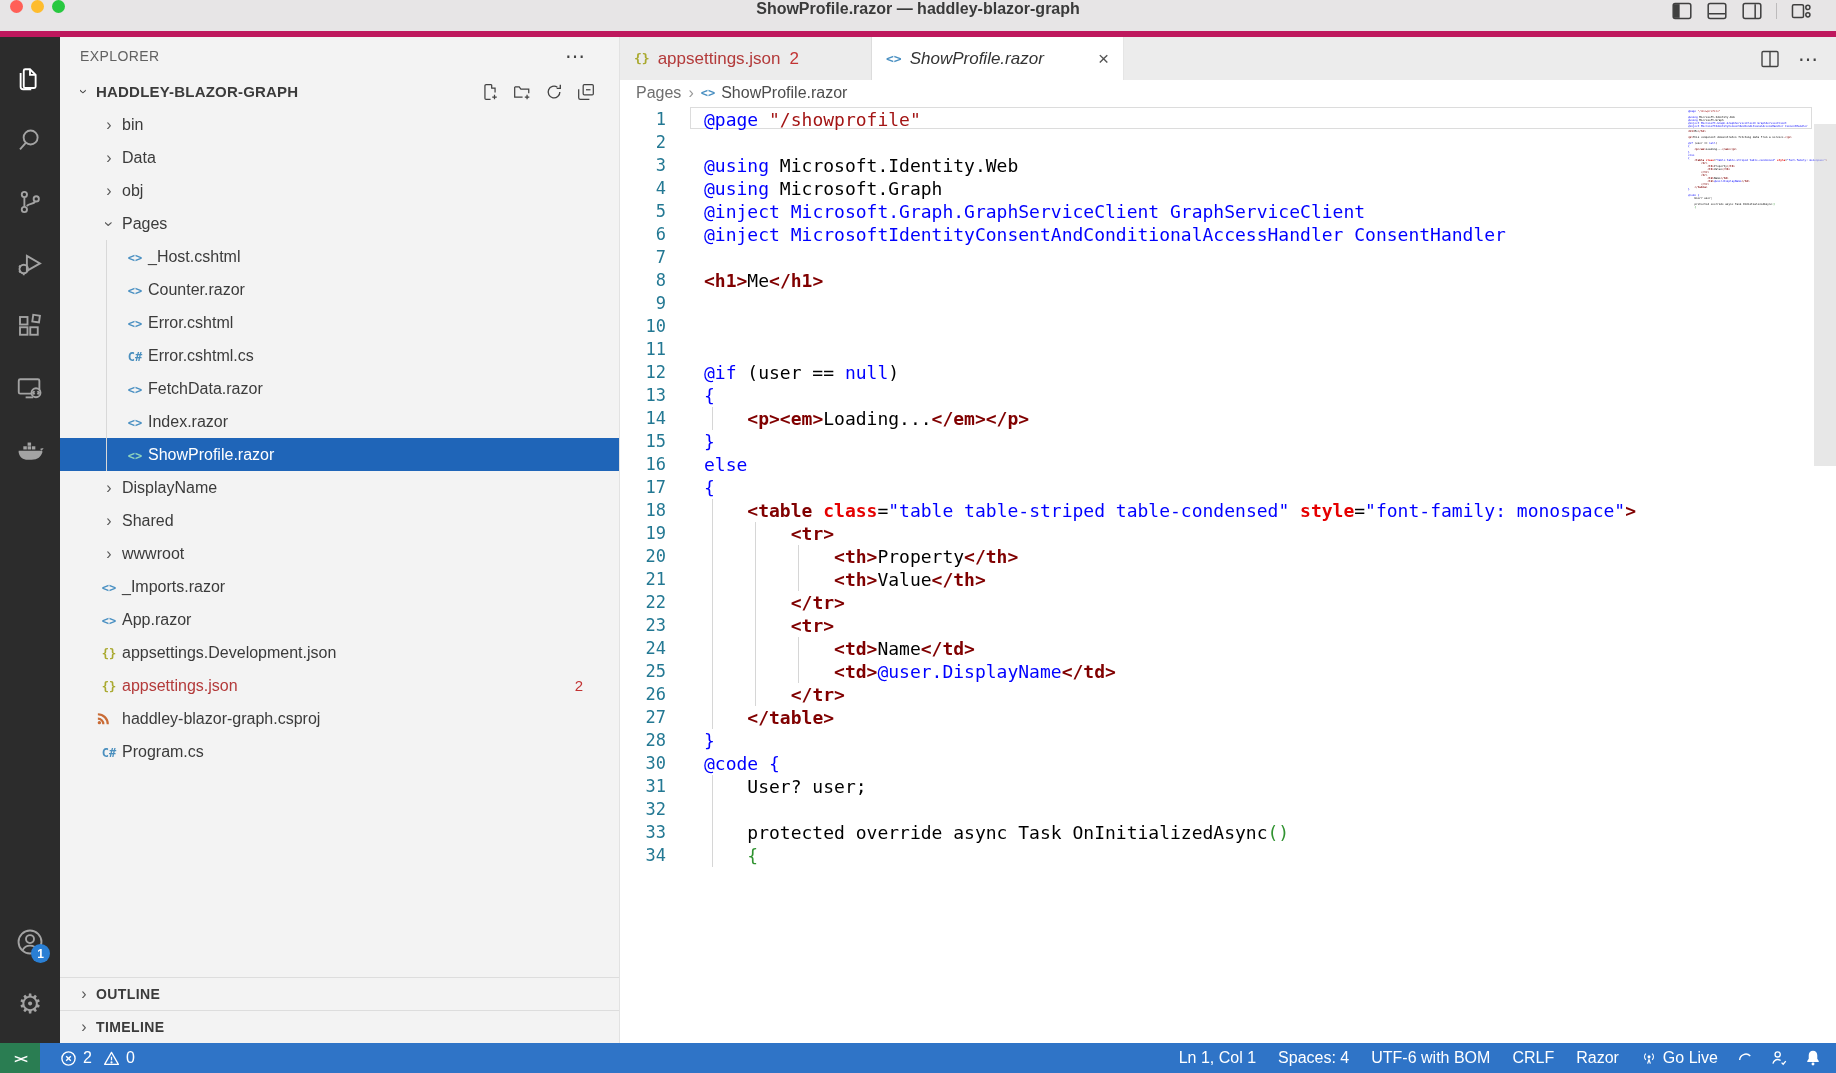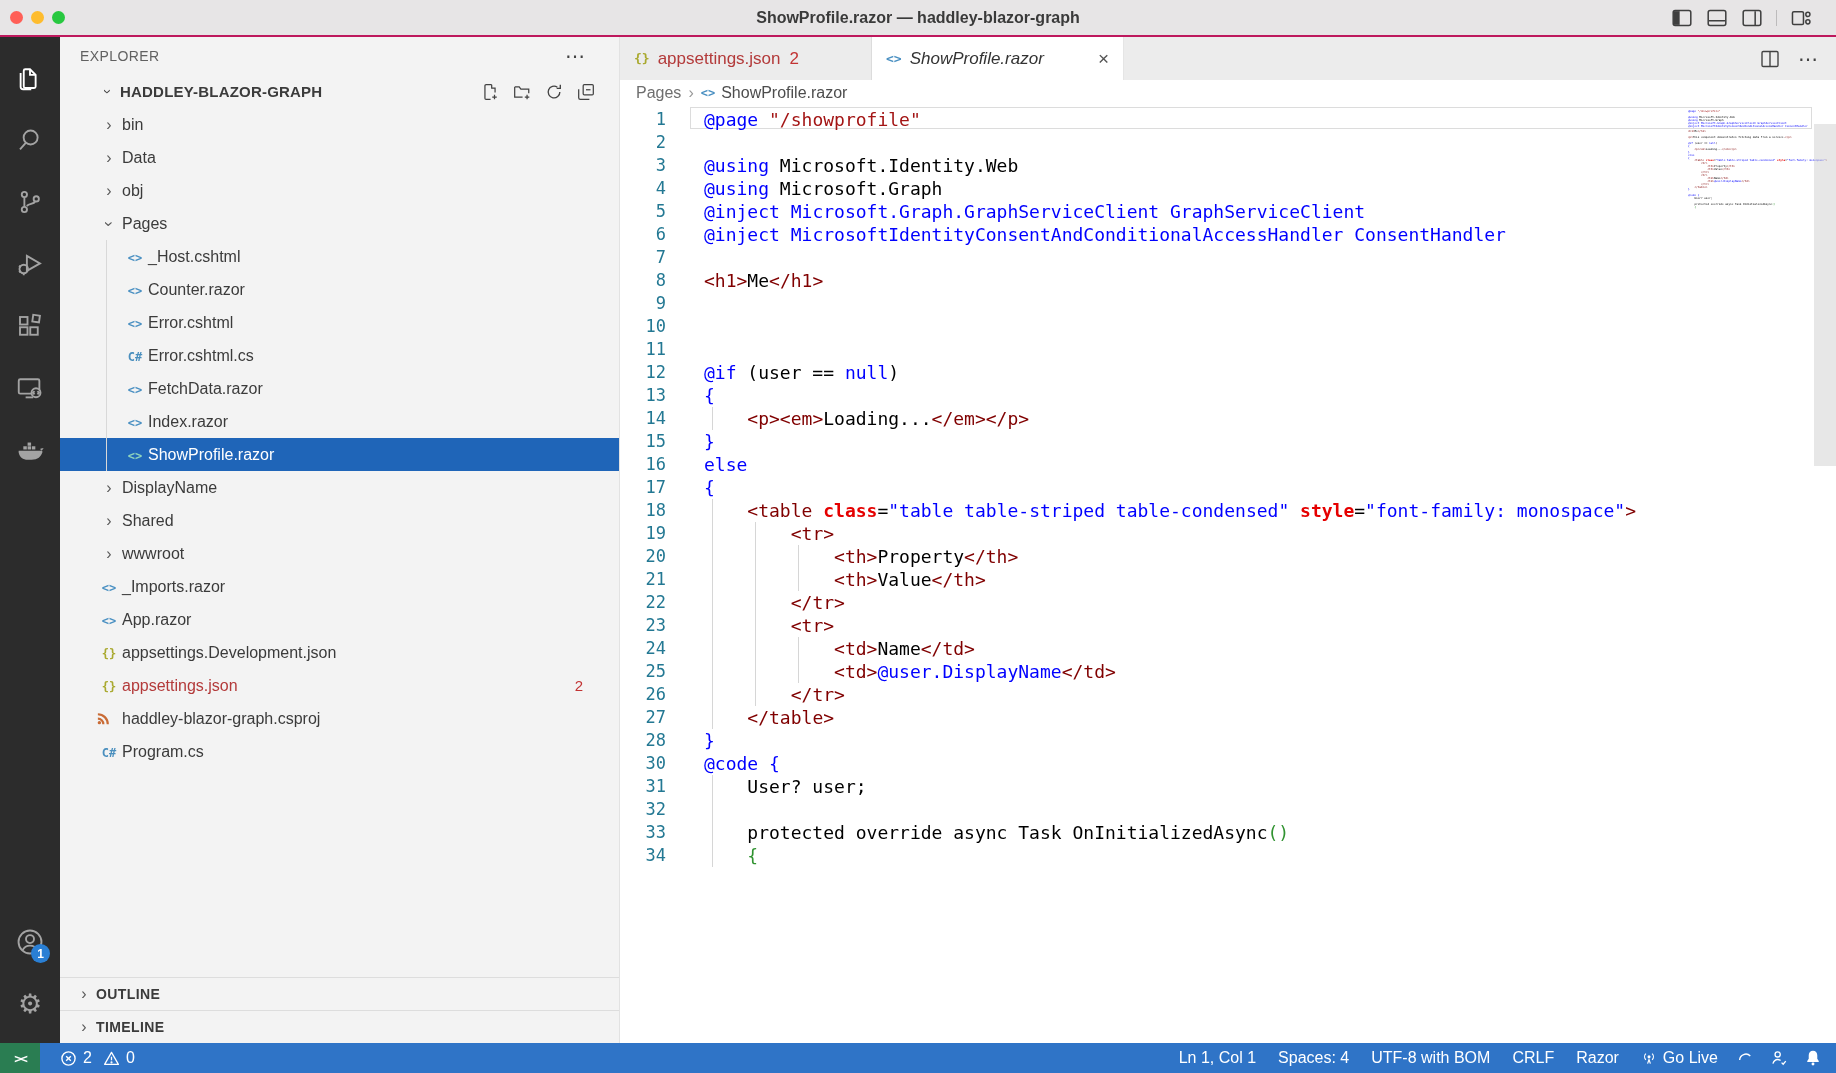--- a/index.html
+++ b/index.html
@@ -1,22 +1,22 @@
 <!DOCTYPE html>
 <html><head>
 <meta charset="utf-8">
 <style>
   * { margin:0; padding:0; box-sizing:border-box; }
   html,body { width:1836px; height:1073px; overflow:hidden; background:#fff;
     font-family:"Liberation Sans", sans-serif; -webkit-font-smoothing:antialiased; }
   .app { width:1836px; height:1073px; display:flex; flex-direction:column; }
 
   
-  .titlebar { height:37px; background:#e7e5e6; border-bottom:2px solid #be185d;
-    position:relative; display:flex; align-items:center; flex:0 0 37px; }
+  .titlebar { height:37px; background:#e7e5e6; border-bottom:6px solid #be185d;
+    position:relative; display:flex; align-items:flex-start; flex:0 0 37px; }
   .lights { display:flex; gap:8px; padding-left:10px; }
   .light { width:13px; height:13px; border-radius:50%; }
   .l-close{ background:#ff5f57; } .l-min{ background:#febc2e; } .l-max{ background:#28c840; }
   .win-title { position:absolute; left:0; right:0; text-align:center; font-size:16px;
     font-weight:bold; color:#3a3a3a; pointer-events:none; }
   .tb-actions { position:absolute; right:24px; display:flex; align-items:center; gap:13px; color:#3f3f3f; }
   .tb-sep { width:1px; height:16px; background:#bdbbbc; }
 
   
   .main { flex:1; display:flex; min-height:0; }
@@ -32,21 +32,21 @@
     font-size:12px; font-weight:bold; width:19px; height:19px; border-radius:50%;
     display:flex; align-items:center; justify-content:center; }
   .gear-glyph { font-size:27px; line-height:1; }
 
   
   .sidebar { width:560px; background:#f3f3f3; border-right:1px solid #e2e2e2;
     display:flex; flex-direction:column; flex:0 0 560px; position:relative; }
   .sb-header { height:38px; display:flex; align-items:center; padding:0 34px 0 20px; }
   .sb-header-label { font-size:14px; color:#616161; letter-spacing:.4px; }
   .sb-header-menu { margin-left:auto; color:#424242; font-size:20px; line-height:10px; cursor:pointer; }
-  .sb-project { height:33px; display:flex; align-items:center; padding:0 24px 0 16px;margin-left:24px; }
+  .sb-project { height:33px; display:flex; align-items:center; padding:0 24px 0 16px; }
   .proj-chev { font-size:15px; color:#424242; display:inline-block;
     transform:rotate(90deg); width:16px; text-align:center; }
   .proj-label { font-size:15px; font-weight:bold; color:#3b3b3b; letter-spacing:.2px; margin-left:4px; }
   .proj-actions { margin-left:auto; display:flex; gap:14px; color:#424242; }
   .sb-tree { position:relative; }
   .tree-guide { position:absolute; left:46px; width:1px; background:#d8d8d8; }
   .trow { height:33px; display:flex; align-items:center; font-size:16px; color:#3b3b3b; cursor:pointer; }
   .trow .slot { width:26px; text-align:center; flex:0 0 26px; }
   .trow.d0 { padding-left:36px; } .trow.d1 { padding-left:62px; }
   .trow.sel { background:#1f65b8; color:#fff; }
@@ -84,21 +84,21 @@
 
   .code-wrap { position:relative; flex:1; overflow:hidden; background:#fff; }
   .curline { position:absolute; left:70px; right:24px; top:1px; height:22px;
     border:1px solid #dcdcdc; pointer-events:none; }
   #code { position:absolute; left:0; top:2px; right:0; }
   .cl { height:23px; position:relative; }
   .ln { position:absolute; left:0; width:46px; text-align:right; color:#237893;
     font:17px/23px "DejaVu Sans Mono", monospace; }
   .lc { position:absolute; left:84px; white-space:pre; font:18px/23px "DejaVu Sans Mono", monospace; }
   .ig { position:absolute; top:0; height:23px; width:1px; background:#d6d6d6; }
-  .tk-k { color:#0000ff; } .tk-t { color:#000000; } .tk-m { color:#800000; }
+  .tk-k { color:#0000ff; } .tk-t { color:#000000; } .tk-m { color:#800000;font-weight:bold; }
   .tk-s { color:#a31515; } .tk-a { color:#e50000;font-weight:bold; } .tk-v { color:#0000ff; } .tk-p { color:#319331; }
 
   #minimap { position:absolute; top:4px; right:26px; width:122px;
     font:2.7px/2.9px "DejaVu Sans Mono", monospace; white-space:pre; }
   .scroll-slider { position:absolute; right:0; top:18px; width:22px; height:342px;
     background:#c9c9c9; opacity:.45; }
 
   
   .statusbar { height:30px; background:#2f74c7; color:#fff; display:flex; align-items:center;
     flex:0 0 30px; font-size:16px; }
@@ -575,21 +575,21 @@
       <svg width="17" height="17" viewBox="0 0 16 16" fill="none" stroke="#fff" stroke-width="1.2" style="margin-left:6px">
         <path d="M8 2.2L14.5 13.5H1.5z" stroke-linejoin="round"></path>
           <path d="M8 6.3v3.4"></path>
           <circle cx="8" cy="11.7" r="0.4" fill="#fff"></circle>
       </svg>
       <span>0</span>
     </div>
     <div class="sb-right">
       <span class="sb-item">Ln 1, Col 1</span>
       <span class="sb-item">Spaces: 4</span>
-      <span class="sb-item">UTF-8 with BOM</span>
+      <span class="sb-item">UTF-6 with BOM</span>
       <span class="sb-item">CRLF</span>
       <span class="sb-item">Razor</span>
       <span class="sb-item">
         <svg width="16" height="16" viewBox="0 0 16 16" fill="none" stroke="#fff" stroke-width="1.2">
           <circle cx="8" cy="6.8" r="1.5" fill="#fff" stroke="none"></circle>
           <path d="M4.9 9.9a4.4 4.4 0 0 1 0-6.2M11.1 3.7a4.4 4.4 0 0 1 0 6.2"></path>
           <path d="M6.6 13.6L8 9.6l1.4 4"></path>
         </svg>
         <span>Go Live</span>
       </span>

